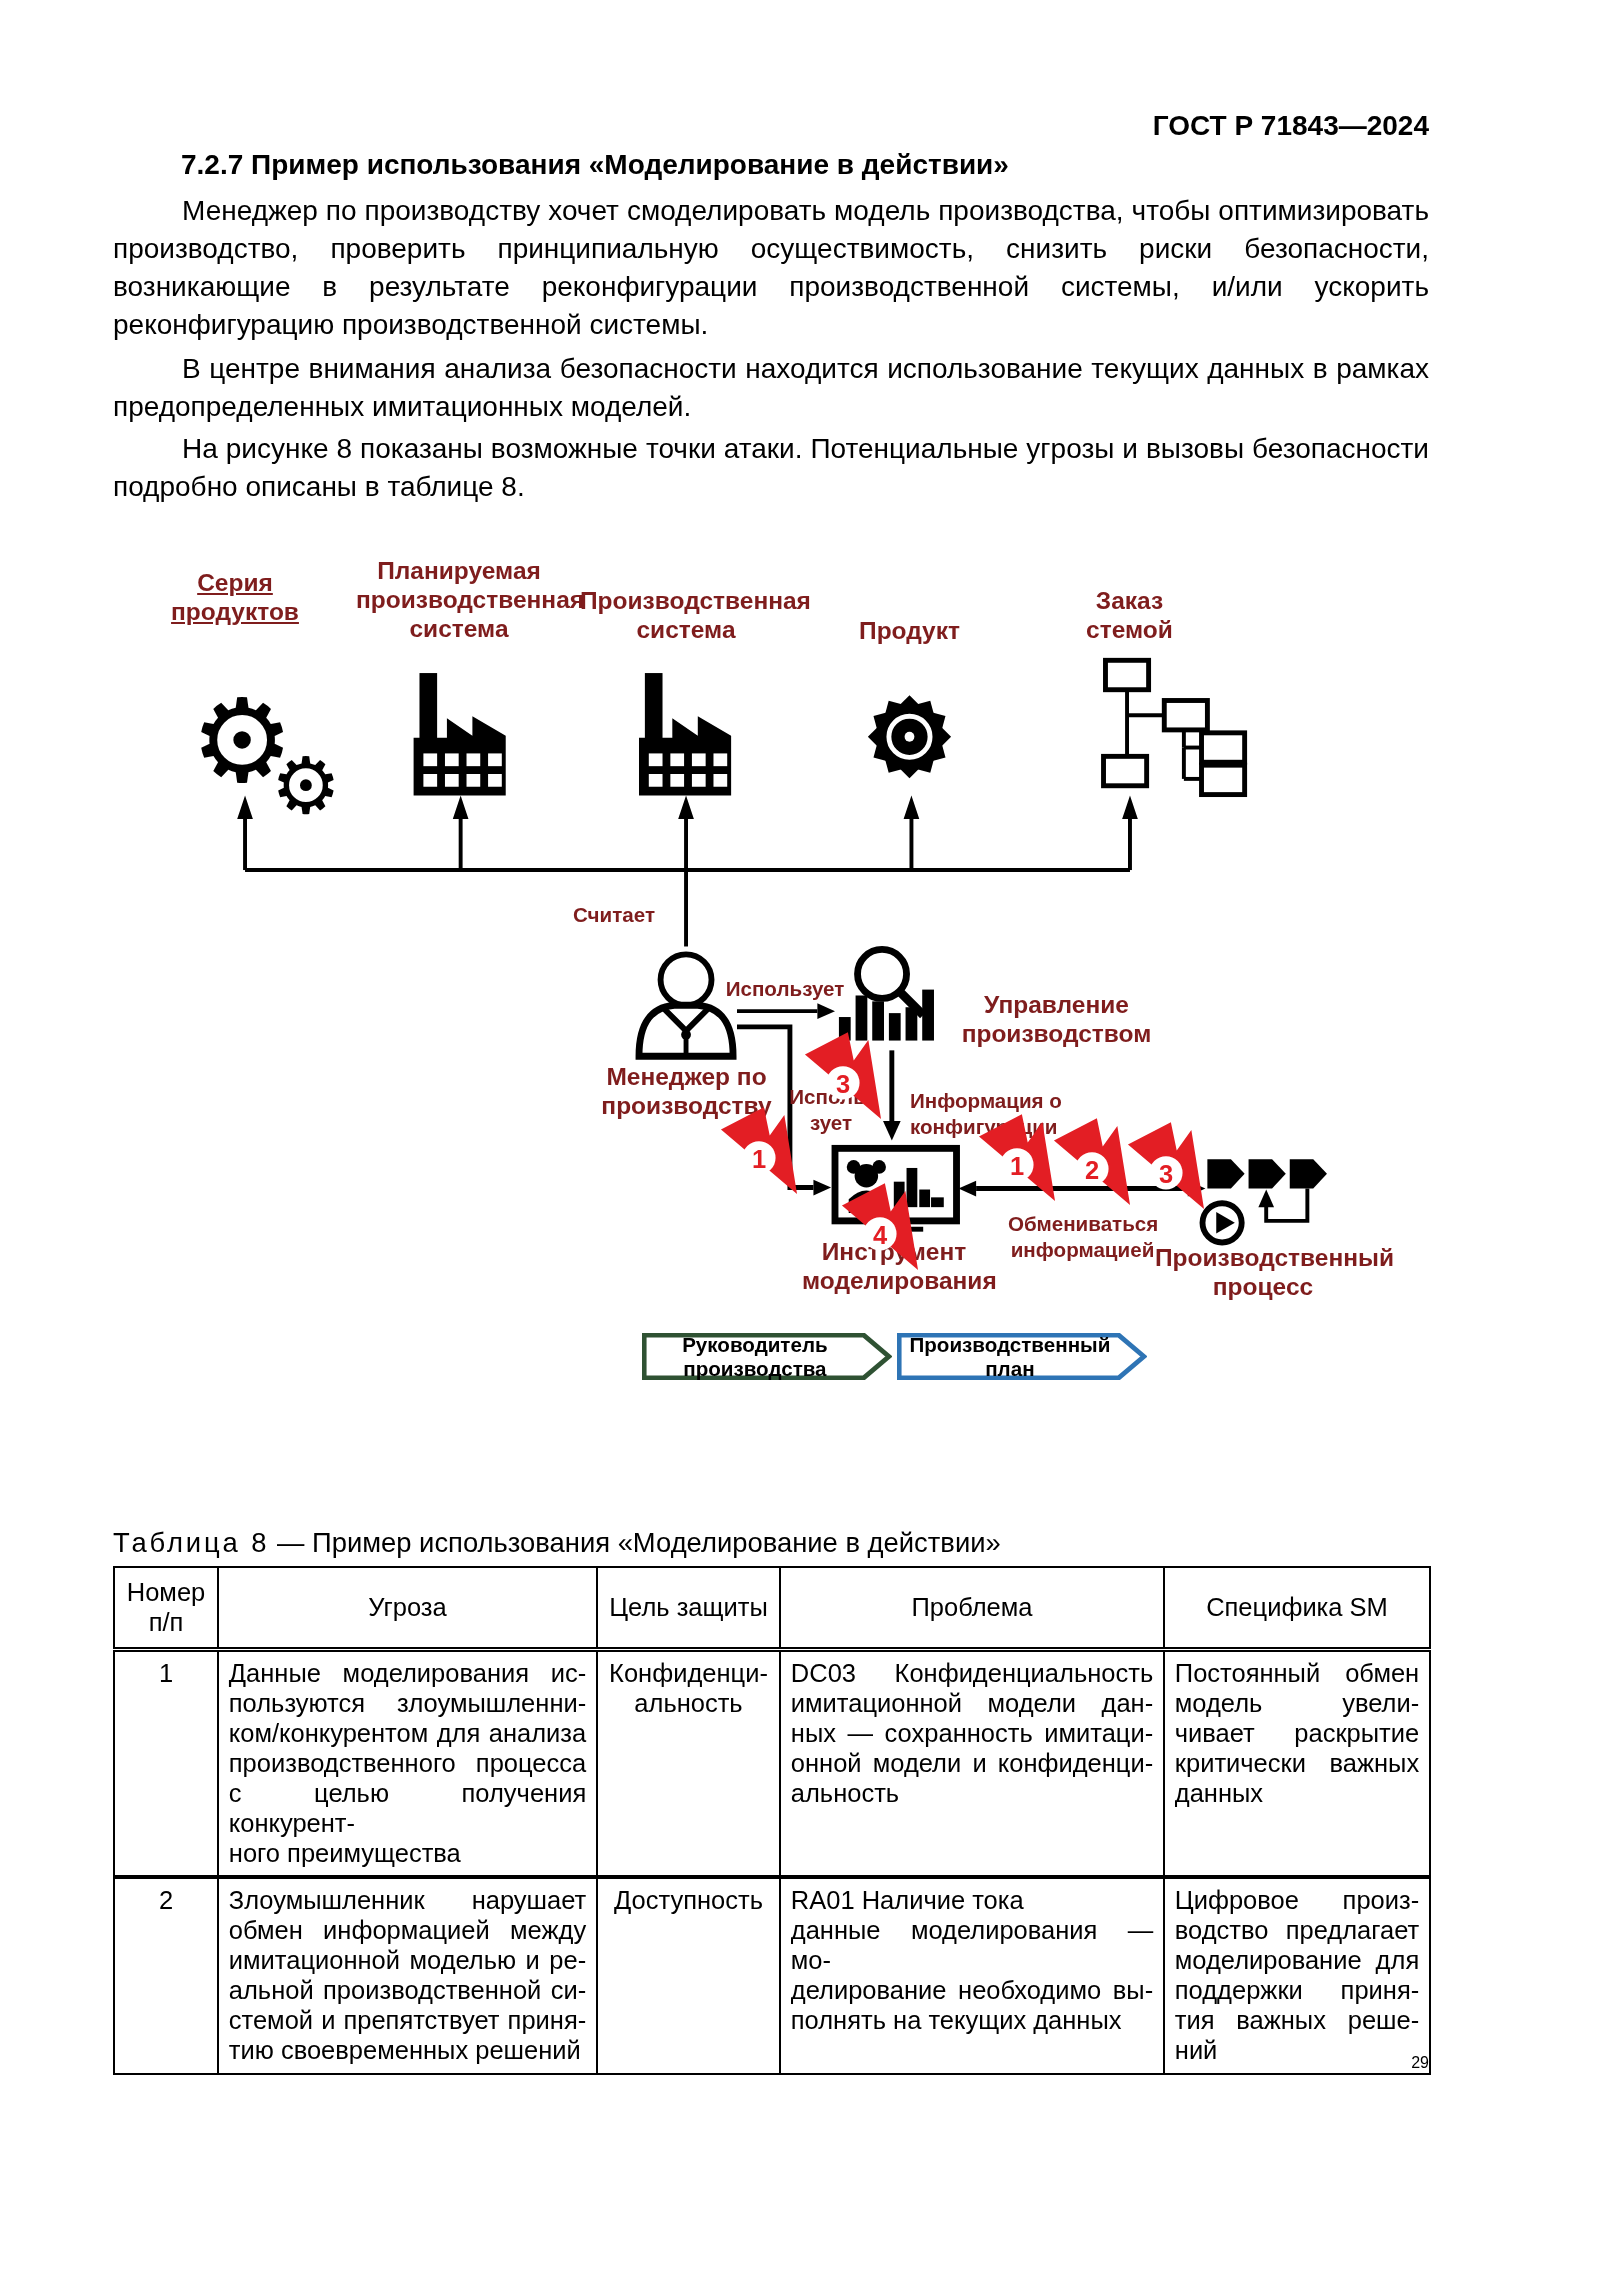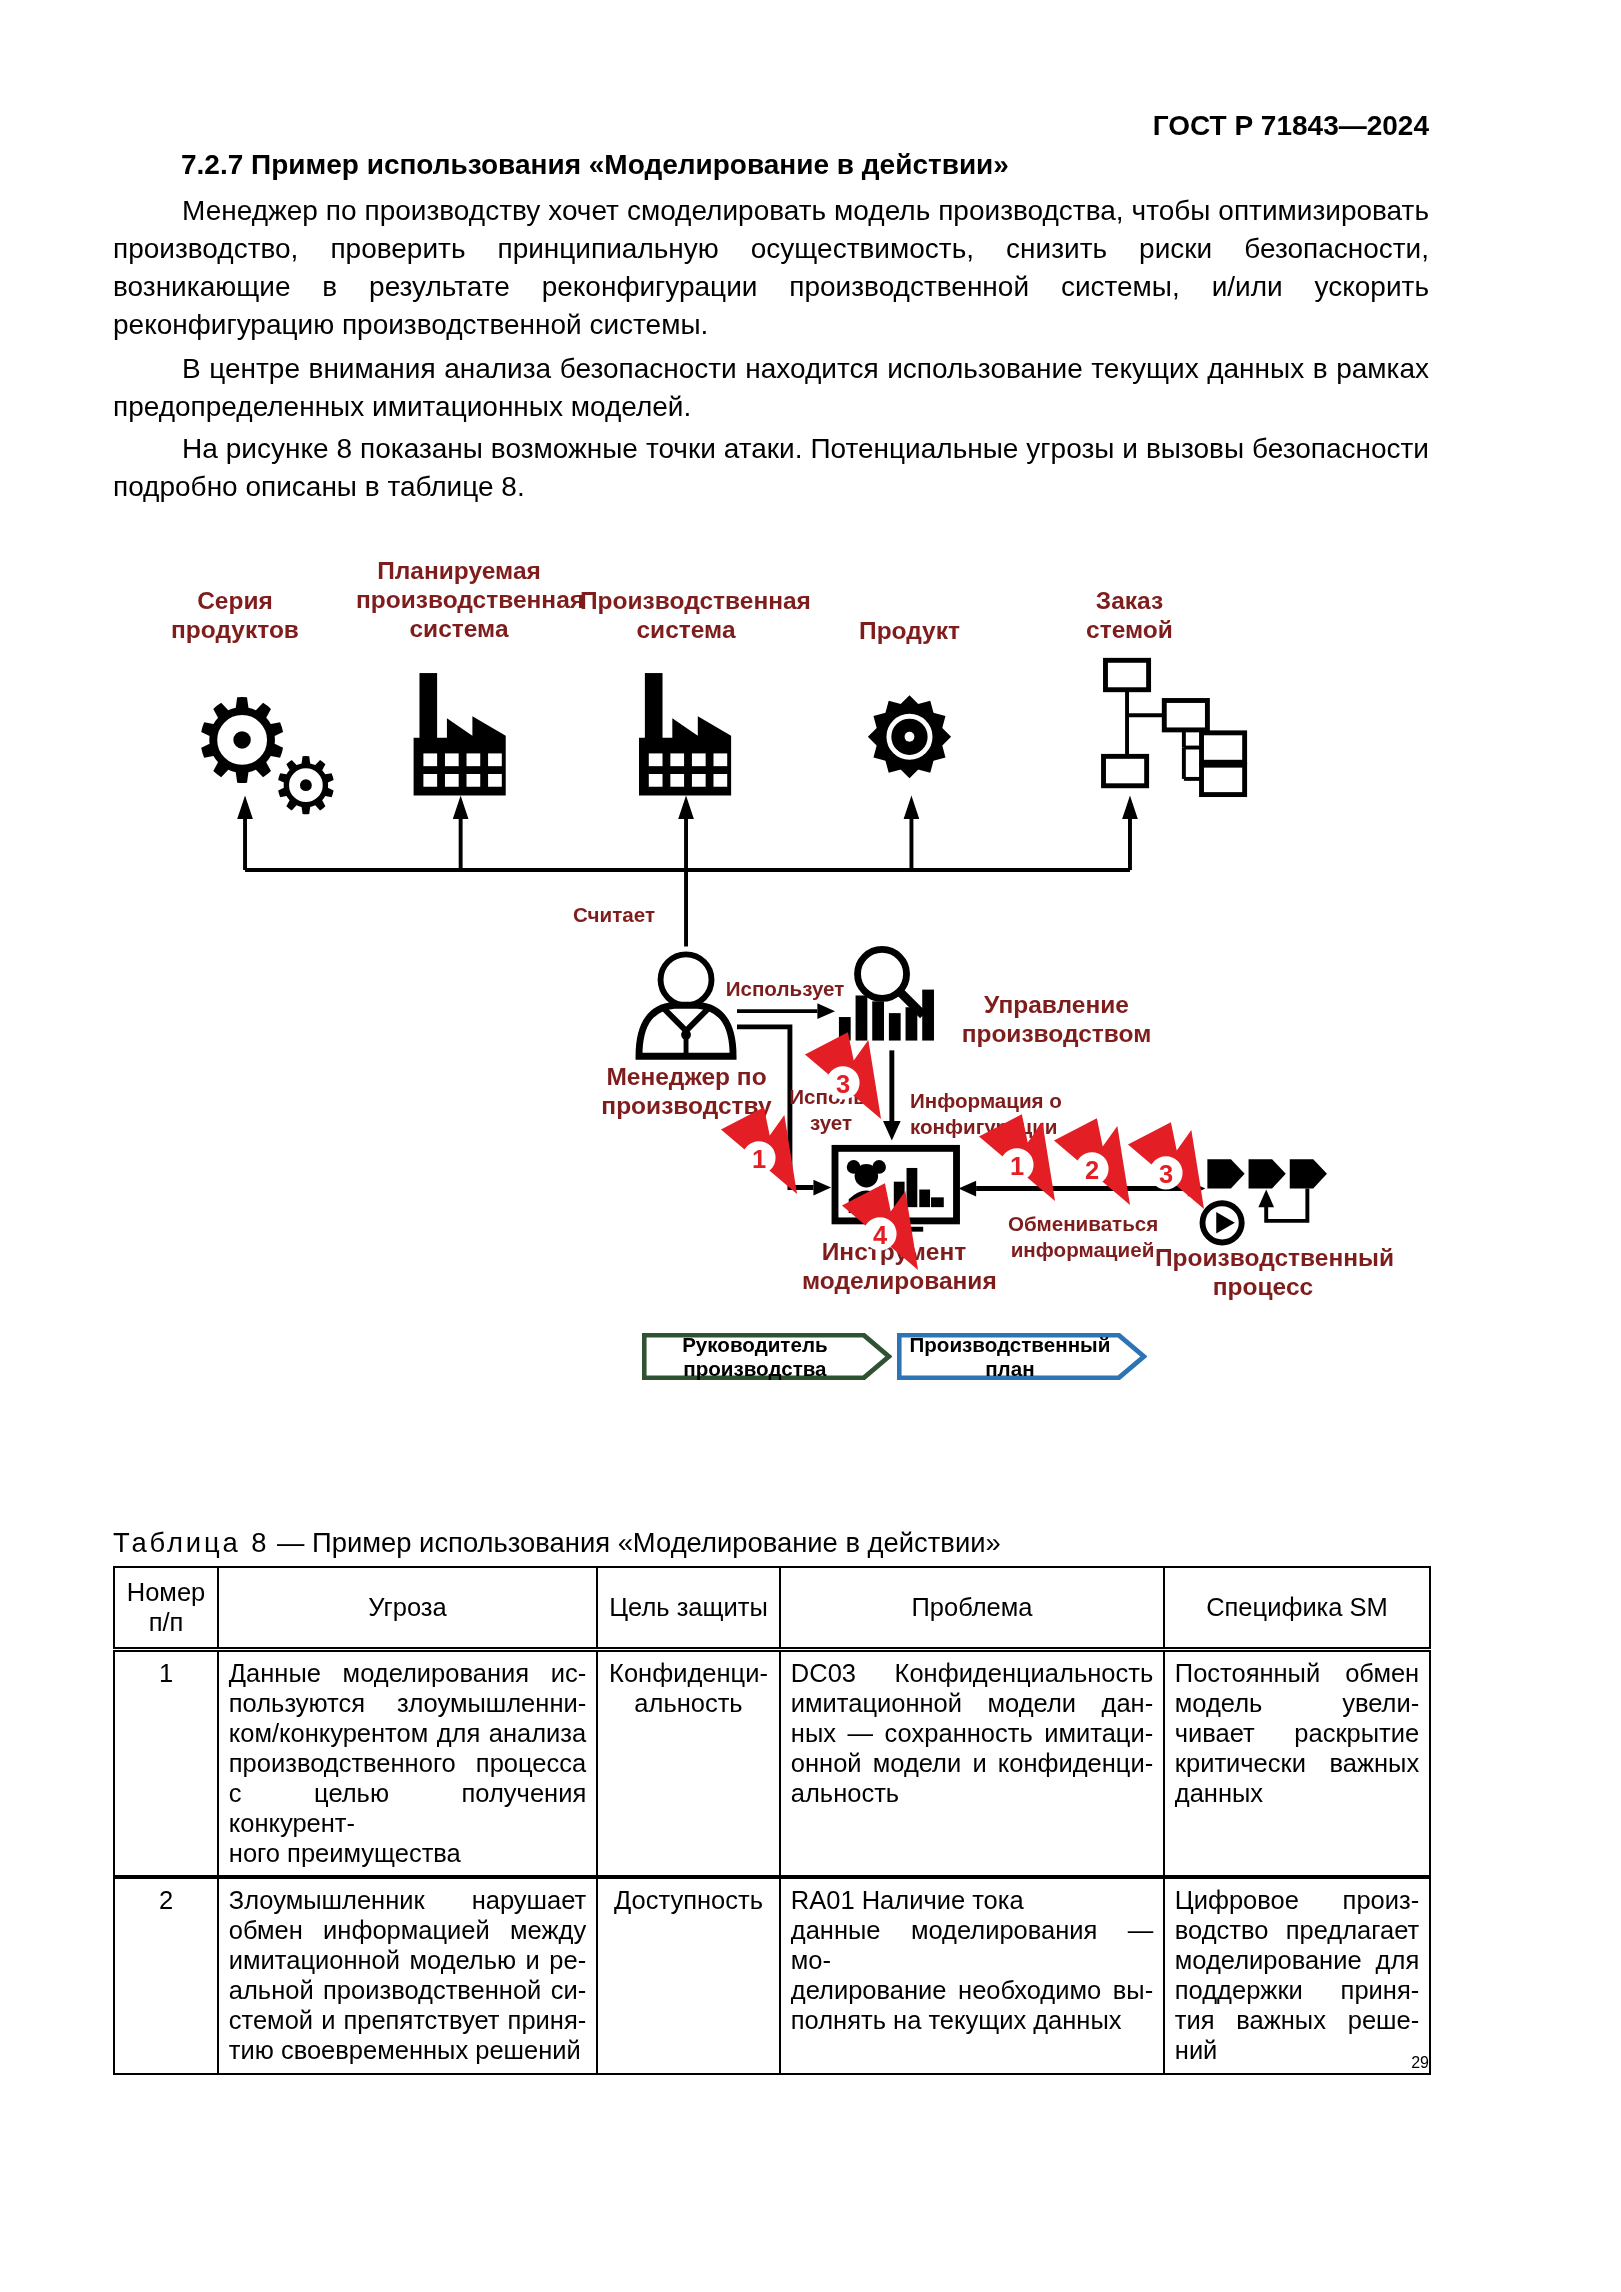--- a/index.html
+++ b/index.html
@@ -233,21 +233,21 @@
         <polygon points="1232,1183 1256,1183 1270,1198 1256,1213 1232,1213"></polygon>
         <polygon points="1274,1183 1298,1183 1312,1198 1298,1213 1274,1213"></polygon>
         <polygon points="1316,1183 1340,1183 1354,1198 1340,1213 1316,1213"></polygon>
         <circle cx="1247" cy="1248" r="20" fill="#fff" stroke="#000" stroke-width="6"></circle>
         <polygon points="1241,1237 1241,1259 1260,1248"></polygon>
         <polyline points="1334,1213 1334,1246 1292,1246 1292,1230" fill="none" stroke="#000" stroke-width="4"></polyline>
         <polygon points="1284,1232 1300,1232 1292,1214"></polygon>
       </g>
     </svg>
 
-    <div class="dlabel big center" style="left:147px;top:586px;width:176px;">Серия
+    <div class="dlabel big center" style="left:147px;top:568px;width:176px;text-decoration:underline;">Серия
 продуктов</div>
     <div class="dlabel big center" style="left:356px;top:556px;width:206px;">Планируемая
 производственная
 система</div>
     <div class="dlabel big center" style="left:580px;top:586px;width:212px;">Производственная
 система</div>
     <div class="dlabel big center" style="left:841px;top:616px;width:137px;">Продукт</div>
     <div class="dlabel big center" style="left:1051px;top:586px;width:157px;">Заказ
 стемой</div>
 

